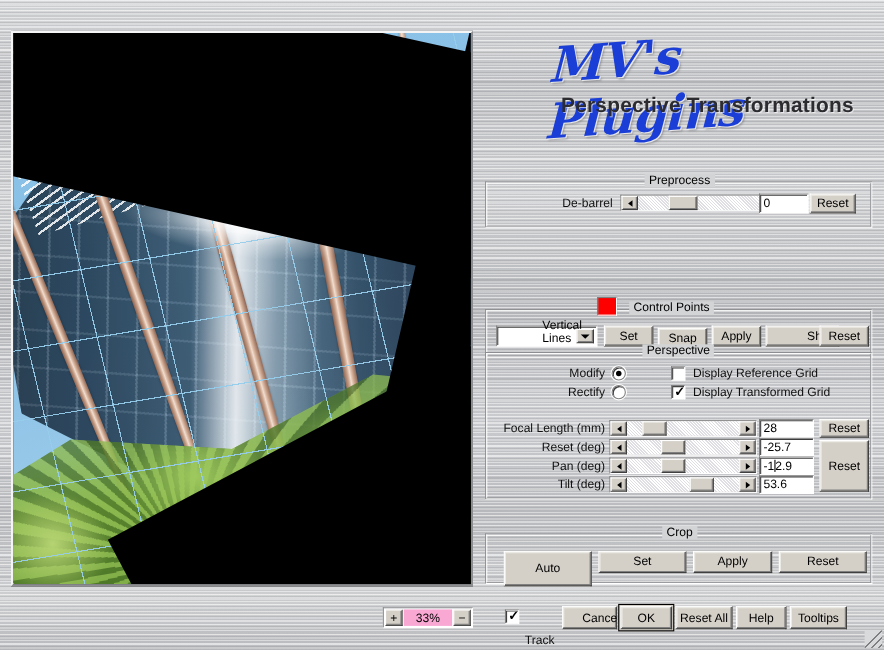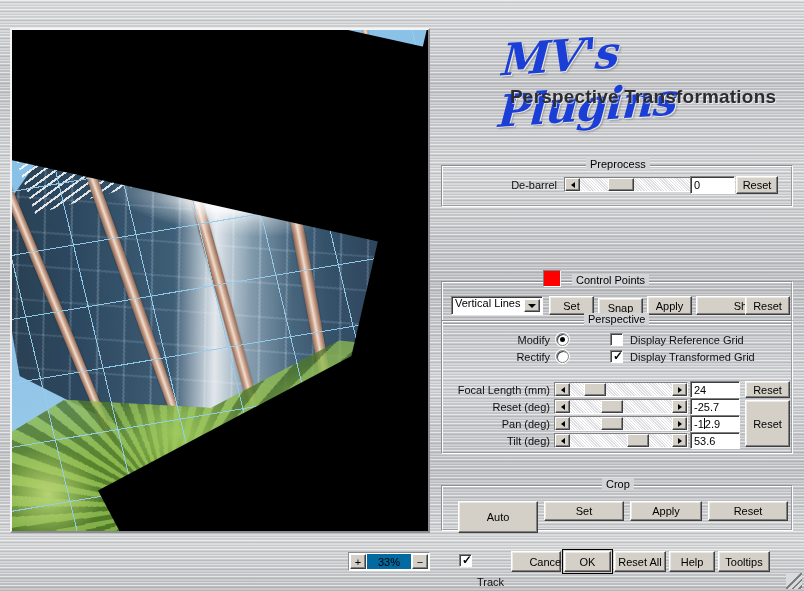--- a/index.html
+++ b/index.html
@@ -174,24 +174,24 @@
   .tri.l{border-top:3px solid transparent;border-bottom:3px solid transparent;border-right:4px solid #000;}
   .tri.r{border-top:3px solid transparent;border-bottom:3px solid transparent;border-left:4px solid #000;}
   .tri.d{border-left:4px solid transparent;border-right:4px solid transparent;border-top:4px solid #000;}
   .thumb{
     position:absolute;top:0;height:100%;width:26px;background:#d4d0c8;box-sizing:border-box;
     border-top:1px solid #fff;border-left:1px solid #fff;
     border-right:1px solid #404040;border-bottom:1px solid #404040;
     box-shadow:inset -1px -1px 0 #808080;
   }
   
-  .combo{position:absolute;box-sizing:border-box;background:#fff;display:flex;align-items:flex-start;
+  .combo{position:absolute;box-sizing:border-box;background:#fff;display:flex;align-items:flex-end;
     border-top:1px solid #808080;border-left:1px solid #808080;
     border-right:1px solid #fff;border-bottom:1px solid #fff;
-    box-shadow:inset 1px 1px 0 #3c3c3c;}
+    box-shadow:inset 1px 1px 0 #3c3c3c;padding-left:38px;}
   .combo .ctext{padding-left:3px;font-size:11px;}
   .combo .cbtn{
     position:absolute;right:2px;top:2px;bottom:2px;width:16px;background:#d4d0c8;
     display:flex;align-items:center;justify-content:center;box-sizing:border-box;
     border-top:1px solid #fff;border-left:1px solid #fff;
     border-right:1px solid #404040;border-bottom:1px solid #404040;
     box-shadow:inset -1px -1px 0 #808080;}
   
   .radio{position:absolute;width:13px;height:13px;border-radius:50%;background:#fff;box-sizing:border-box;
     border:1px solid #808080;box-shadow:inset 1px 1px 0 #404040,0 0 0 1px #fff;}
@@ -344,21 +344,21 @@
       <div class="trough"></div>
       <div class="sarrow left">
           <span class="tri l"></span>
         </div>
       <div class="sarrow right">
           <span class="tri r"></span>
         </div>
       <div class="thumb" id="s0-thumb" style="width: 22px; left: 28.94px;"></div>
     </div>
     <div class="field" style="left:248px;top:60px;width:50px;height:17px;">
-      <span>24</span>
+      <span>28</span>
     </div>
     <div class="btn" style="left:303px;top:60px;width:45px;height:17px;">
       <span>Reset</span>
     </div>
 
     <div class="lbl r" style="left:6px;top:80px;width:102px;">Reset (deg)</div>
     <div class="slider" style="left:112px;top:78px;width:134px;">
       <div class="trough"></div>
       <div class="sarrow left">
           <span class="tri l"></span>
@@ -424,21 +424,21 @@
       </div>
     <div class="btn" style="left:266px;top:15px;width:80px;height:20px;">
         <span>Reset</span>
       </div>
   </div>
 
   <div id="zoombox">
     <div class="zbtn" style="left:1px;">
         <span>+</span>
       </div>
-    <div style="position:absolute;left:18px;right:18px;top:1px;bottom:1px;background:#0369a1;display:flex;align-items:center;justify-content:center;font-size:11px;">
+    <div style="position:absolute;left:18px;right:18px;top:1px;bottom:1px;background:#f9a8d4;display:flex;align-items:center;justify-content:center;font-size:11px;">
       <span>33%</span>
     </div>
     <div class="zbtn" style="right:1px;">
         <span>−</span>
       </div>
   </div>
 
   <div class="check" style="left:459px;top:554px;">
       <span class="mk">✓</span>
     </div>

